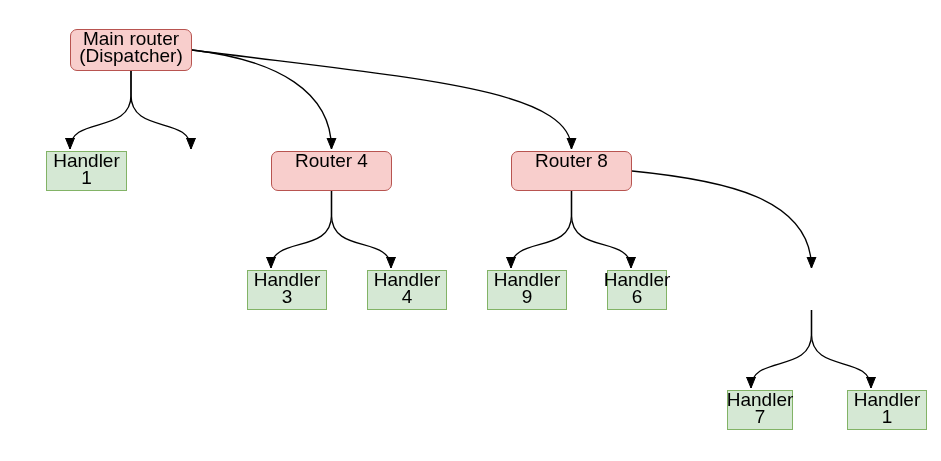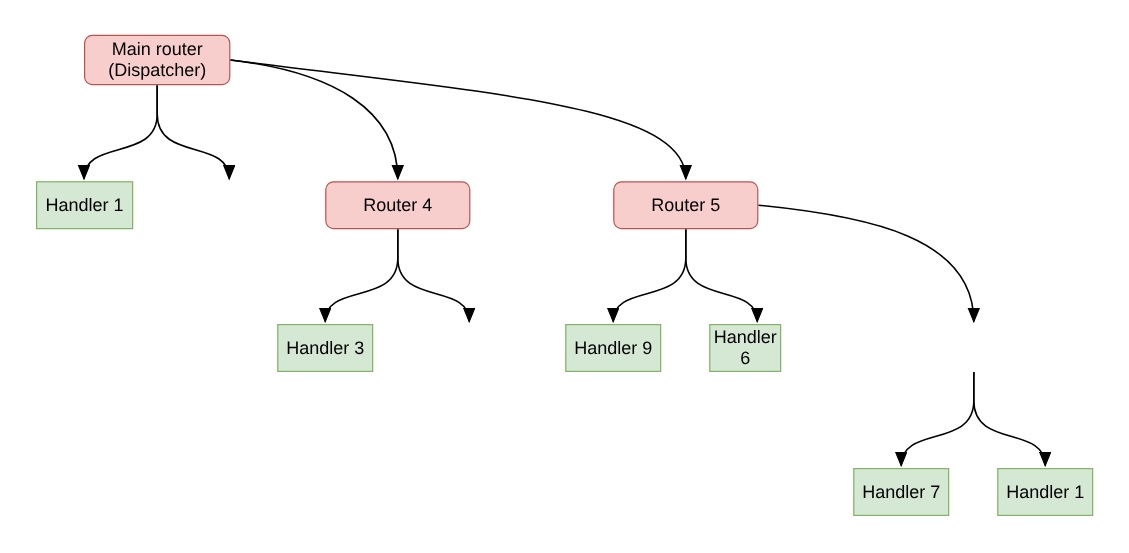--- a/index.html
+++ b/index.html
@@ -26,38 +26,39 @@
   svg.edges path.edge {
     fill: none;
     stroke: var(--edge, #000000);
     stroke-width: 1.3;
   }
   .node {
     position: absolute;
     z-index: 2;
     box-sizing: border-box;
     display: flex;
-    align-items: center;
+    align-items: flex-start;
     justify-content: center;
     text-align: center;
-    font-size: 15px;
+    font-size: 19px;
     line-height: 17px;
     color: #000000;
   }
   .node .label {
     white-space: pre-line;
   }
   .node.router {
     background: var(--router-fill, #f8cecc);
     border: 1.3px solid var(--router-border, #b85450);
     border-radius: 7px;
   }
   .node.handler {
     background: var(--handler-fill, #d5e8d4);
     border: 1.3px solid var(--handler-border, #82b366);
+    margin-left: 16px;
   }
 </style>
 </head>
 <body>
 
 <div class="canvas">
 
   <svg class="edges" viewBox="0 0 941 461" xmlns="http://www.w3.org/2000/svg">
     <defs>
       <marker id="arrow" markerUnits="userSpaceOnUse" markerWidth="13" markerHeight="11" refX="11.5" refY="5" orient="auto">
@@ -91,38 +92,41 @@
   <div class="node handler" style="left:30px; top:151px; width:81px; height:40px">
     <span class="label">Handler 1</span>
   </div>
 
 
   <div class="node router" style="left:271px; top:151px; width:121px; height:40px">
     <span class="label">Router 4</span>
   </div>
 
   <div class="node router" style="left:511px; top:151px; width:121px; height:40px">
-    <span class="label">Router 5</span>
+    <span class="label">Router 8</span>
   </div>
 
   <div class="node handler" style="left:231px; top:270px; width:80px; height:40px">
     <span class="label">Handler 3</span>
   </div>
 
+  <div class="node handler" style="left:351px; top:270px; width:80px; height:40px">
+    <span class="label">Handler 4</span>
+  </div>
 
   <div class="node handler" style="left:471px; top:270px; width:80px; height:40px">
     <span class="label">Handler 9</span>
   </div>
 
   <div class="node handler" style="left:591px; top:270px; width:60px; height:40px">
     <span class="label">Handler 6</span>
   </div>
 
 
-  <div class="node handler" style="left:711px; top:390px; width:80px; height:40px">
+  <div class="node handler" style="left:711px; top:390px; width:66px; height:40px">
     <span class="label">Handler 7</span>
   </div>
 
   <div class="node handler" style="left:831px; top:390px; width:80px; height:40px">
     <span class="label">Handler 1</span>
   </div>
 
 </div>
 
 </body></html>

